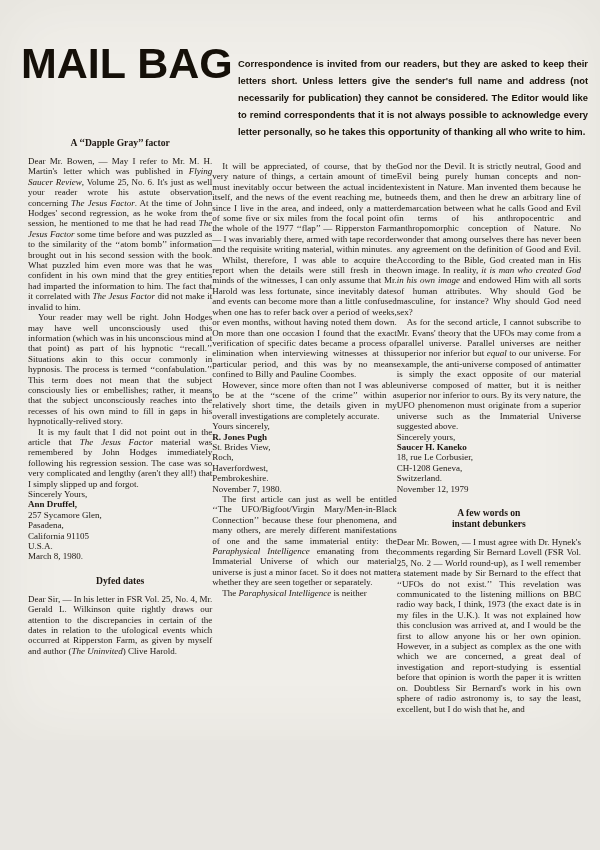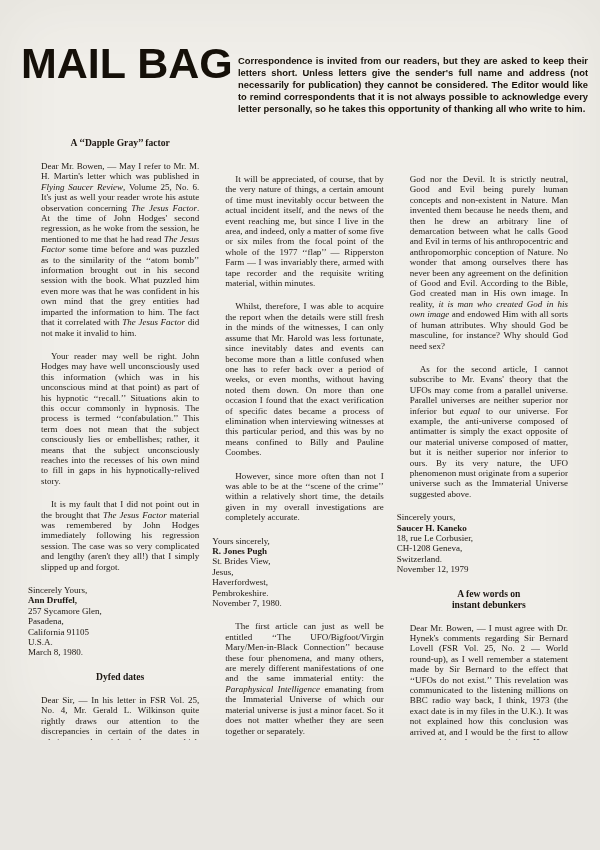--- a/index.html
+++ b/index.html
@@ -33,21 +33,21 @@
     white-space:nowrap;
   }
   .masthead-notice{
     position:absolute;
     top:55px;left:238px;
     width:350px;
     margin:0;
     font-family:"Liberation Sans", sans-serif;
     font-weight:bold;
     font-size:9.4px;
-    line-height:12px;
+    line-height:17px;
     text-align:justify;
     color:#181209;
   }
   .columns{
     position:absolute;
     top:131px;left:28px;
     width:553px;
     height:712px;
     display:grid;
     grid-template-columns:1fr 1fr 1fr;
@@ -61,61 +61,61 @@
   }
   .col-offset{padding-top:30px;}
   .h{
     font-size:9.6px;
     font-weight:bold;
     text-align:center;
     margin:13px 0 8px 0;
     line-height:11px;
   }
   .col > .h:first-child{margin-top:6px;}
-  .p{margin:13px;text-indent:10px;}
+  .p{margin:0;text-indent:10px;}
   .p.noindent{text-indent:0;}
   .sig{text-align:left;}
   .b{font-weight:bold;}
   .i{font-style:italic;}
 </style>
 </head>
 <body>
 
 <div class="page">
   <h1 class="masthead-title">MAIL BAG</h1>
   <p class="masthead-notice">Correspondence is invited from our readers, but they are asked to keep their letters short. Unless letters give the sender's full name and address (not necessarily for publication) they cannot be considered. The Editor would like to remind correspondents that it is not always possible to acknowledge every letter personally, so he takes this opportunity of thanking all who write to him.</p>
 
   <main class="columns">
     <section class="col">
         <h2 class="h">
           <div>A ‘‘Dapple Gray’’ factor</div>
         </h2>
         <p class="p noindent"><span>Dear Mr. Bowen, — May I refer to Mr. M. H. Martin's letter which was published in </span><span class="i">Flying Saucer Review</span><span>, Volume 25, No. 6. It's just as well your reader wrote his astute observation concerning </span><span class="i">The Jesus Factor</span><span>. At the time of John Hodges' second regression, as he woke from the session, he mentioned to me that he had read </span><span class="i">The Jesus Factor</span><span> some time before and was puzzled as to the similarity of the ‘‘atom bomb’’ information brought out in his second session with the book. What puzzled him even more was that he was confident in his own mind that the grey entities had imparted the information to him. The fact that it correlated with </span><span class="i">The Jesus Factor</span><span> did not make it invalid to him.</span></p>
         <p class="p"><span>Your reader may well be right. John Hodges may have well unconsciously used this information (which was in his unconscious mind at that point) as part of his hypnotic ‘‘recall.’’ Situations akin to this occur commonly in hypnosis. The process is termed ‘‘confabulation.’’ This term does not mean that the subject consciously lies or embellishes; rather, it means that the subject unconsciously reaches into the recesses of his own mind to fill in gaps in his hypnotically-relived story.</span></p>
-        <p class="p"><span>It is my fault that I did not point out in the brought that </span><span class="i">The Jesus Factor</span><span> material was remembered by John Hodges immediately following his regression session. The case was so very complicated and lengthy (aren't they all!) that I simply slipped up and forgot.</span></p>
+        <p class="p"><span>It is my fault that I did not point out in the article that </span><span class="i">The Jesus Factor</span><span> material was remembered by John Hodges immediately following his regression session. The case was so very complicated and lengthy (aren't they all!) that I simply slipped up and forgot.</span></p>
         <div class="sig">Sincerely Yours,</div>
         <div class="sig b">Ann Druffel,</div>
         <div class="sig">257 Sycamore Glen,</div>
         <div class="sig">Pasadena,</div>
         <div class="sig">California 91105</div>
         <div class="sig">U.S.A.</div>
         <div class="sig">March 8, 1980.</div>
         <h2 class="h">
           <div>Dyfed dates</div>
         </h2>
         <p class="p noindent"><span>Dear Sir, — In his letter in FSR Vol. 25, No. 4, Mr. Gerald L. Wilkinson quite rightly draws our attention to the discrepancies in certain of the dates in relation to the ufological events which occurred at Ripperston Farm, as given by myself and author (</span><span class="i">The Uninvited</span><span>) Clive Harold.</span></p>
       </section>
     <section class="col col-offset">
         <p class="p"><span>It will be appreciated, of course, that by the very nature of things, a certain amount of time must inevitably occur between the actual incident itself, and the news of the event reaching me, but since I live in the area, and indeed, only a matter of some five or six miles from the focal point of the whole of the 1977 ‘‘flap’’ — Ripperston Farm — I was invariably there, armed with tape recorder and the requisite writing material, within minutes.</span></p>
         <p class="p"><span>Whilst, therefore, I was able to acquire the report when the details were still fresh in the minds of the witnesses, I can only assume that Mr. Harold was less fortunate, since inevitably dates and events can become more than a little confused when one has to refer back over a period of weeks, or even months, without having noted them down. On more than one occasion I found that the exact verification of specific dates became a process of elimination when interviewing witnesses at this particular period, and this was by no means confined to Billy and Pauline Coombes.</span></p>
         <p class="p"><span>However, since more often than not I was able to be at the ‘‘scene of the crime’’ within a relatively short time, the details given in my overall investigations are completely accurate.</span></p>
         <div class="sig">Yours sincerely,</div>
         <div class="sig b">R. Jones Pugh</div>
         <div class="sig">St. Brides View,</div>
-        <div class="sig">Jesus,</div>
+        <div class="sig">Roch,</div>
         <div class="sig">Haverfordwest,</div>
         <div class="sig">Pembrokeshire.</div>
         <div class="sig">November 7, 1980.</div>
         <p class="p"><span>The first article can just as well be entitled ‘‘The UFO/Bigfoot/Virgin Mary/Men-in-Black Connection’’ because these four phenomena, and many others, are merely different manifestations of one and the same immaterial entity: the </span><span class="i">Paraphysical Intelligence</span><span> emanating from the Immaterial Universe of which our material universe is just a minor facet. So it does not matter whether they are seen together or separately.</span></p>
         <p class="p"><span>The </span><span class="i">Paraphysical Intelligence</span><span> is neither</span></p>
       </section>
     <section class="col col-offset">
         <p class="p noindent"><span>God nor the Devil. It is strictly neutral, Good and Evil being purely human concepts and non-existent in Nature. Man invented them because he needs them, and then he drew an arbitrary line of demarcation between what he calls Good and Evil in terms of his anthropocentric and anthropomorphic conception of Nature. No wonder that among ourselves there has never been any agreement on the definition of Good and Evil. According to the Bible, God created man in His own image. In reality, </span><span class="i">it is man who created God in his own image</span><span> and endowed Him with all sorts of human attributes. Why should God be masculine, for instance? Why should God need sex?</span></p>
         <p class="p"><span>As for the second article, I cannot subscribe to Mr. Evans' theory that the UFOs may come from a parallel universe. Parallel universes are neither superior nor inferior but </span><span class="i">equal</span><span> to our universe. For example, the anti-universe composed of antimatter is simply the exact opposite of our material universe composed of matter, but it is neither superior nor inferior to ours. By its very nature, the UFO phenomenon must originate from a superior universe such as the Immaterial Universe suggested above.</span></p>
         <div class="sig">Sincerely yours,</div>

